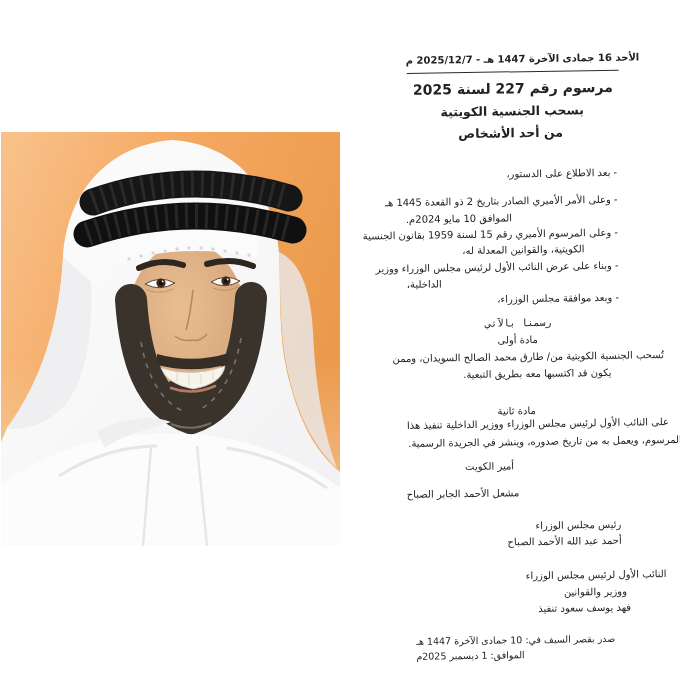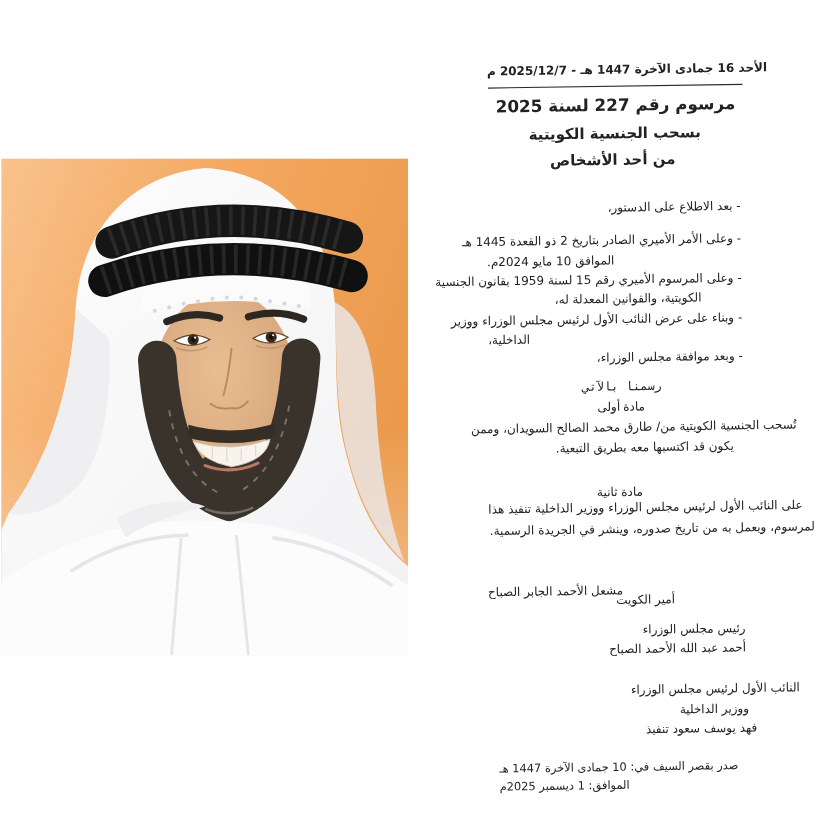--- a/index.html
+++ b/index.html
@@ -156,35 +156,35 @@
     <div class="body ral" style="left:17px;top:128px;">- بعد الاطلاع على الدستور،</div>
     <div class="just" style="left:17px;top:155px;">- وعلى الأمر الأميري الصادر بتاريخ 2 ذو القعدة 1445 هـ</div>
     <div class="lft" style="left:17px;top:172px;">الموافق 10 مايو 2024م.</div>
     <div class="just" style="left:17px;top:188px;">- وعلى المرسوم الأميري رقم 15 لسنة 1959 بقانون الجنسية</div>
     <div class="body" style="left:73px;top:204px;">الكويتية، والقوانين المعدلة له،</div>
     <div class="just" style="left:17px;top:221px;">- وبناء على عرض النائب الأول لرئيس مجلس الوزراء ووزير</div>
     <div class="lft" style="left:17px;top:237px;">الداخلية،</div>
     <div class="body ral" style="left:17px;top:253px;">- وبعد موافقة مجلس الوزراء،</div>
 
     <div class="body c" style="left:128px;top:278px;font-family:Liberation Mono, monospace;">رسمنا بالآتي</div>
-    <div class="body c" style="left:127px;top:294px;font-family:Liberation Serif, serif;">مادة أولى</div>
+    <div class="body c" style="left:127px;top:294px;">مادة أولى</div>
     <div class="just" style="left:19px;top:311px;width:254px;">تُسحب الجنسية الكويتية من/ طارق محمد الصالح السويدان، وممن</div>
     <div class="body" style="left:72px;top:328px;">يكون قد اكتسبها معه بطريق التبعية.</div>
 
     <div class="body c" style="left:125px;top:365px;">مادة ثانية</div>
     <div class="just" style="left:15px;top:378px;width:262px;">على النائب الأول لرئيس مجلس الوزراء ووزير الداخلية تنفيذ هذا</div>
     <div class="body" style="left:16px;top:396px;">المرسوم، ويعمل به من تاريخ صدوره، وينشر في الجريدة الرسمية.</div>
 
-    <div class="sig c" style="left:97px;top:455px;margin-left:48px;">أمير الكويت</div>
+    <div class="sig c" style="left:97px;top:420px;">أمير الكويت</div>
     <div class="sig c" style="left:70px;top:447px;">مشعل الأحمد الجابر الصباح</div>
 
     <div class="sig c" style="left:185px;top:480px;">رئيس مجلس الوزراء</div>
     <div class="sig c" style="left:171px;top:496px;">أحمد عبد الله الأحمد الصباح</div>
 
     <div class="sig c" style="left:202px;top:530px;">النائب الأول لرئيس مجلس الوزراء</div>
-    <div class="sig c" style="left:201px;top:547px;">ووزير الداخلية</div>
+    <div class="sig c" style="left:201px;top:547px;">ووزير والقوانين</div>
     <div class="sig c" style="left:190px;top:563px;">فهد يوسف سعود تنفيذ</div>
 
     <div class="iss" style="left:21px;top:595px;">صدر بقصر السيف في: 10 جمادى الآخرة 1447 هـ</div>
     <div class="iss" style="left:21px;top:610px;">الموافق: 1 ديسمبر 2025م</div>
 
   </div>
 </div>
 
 </body></html>

